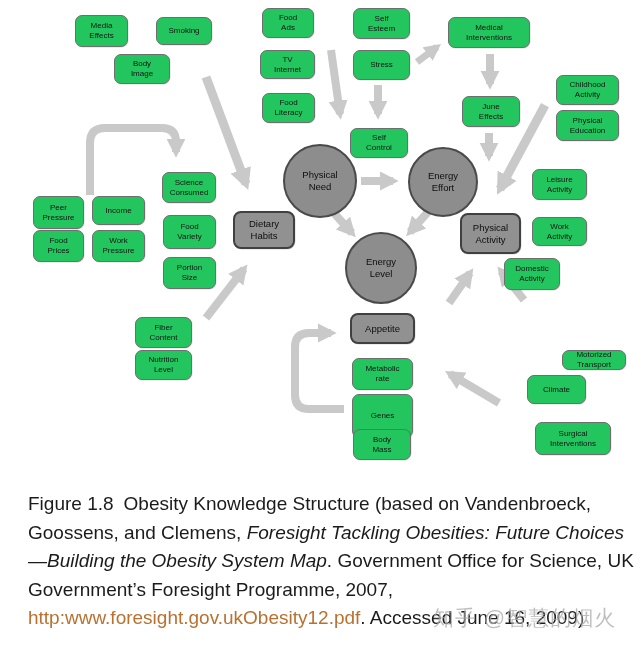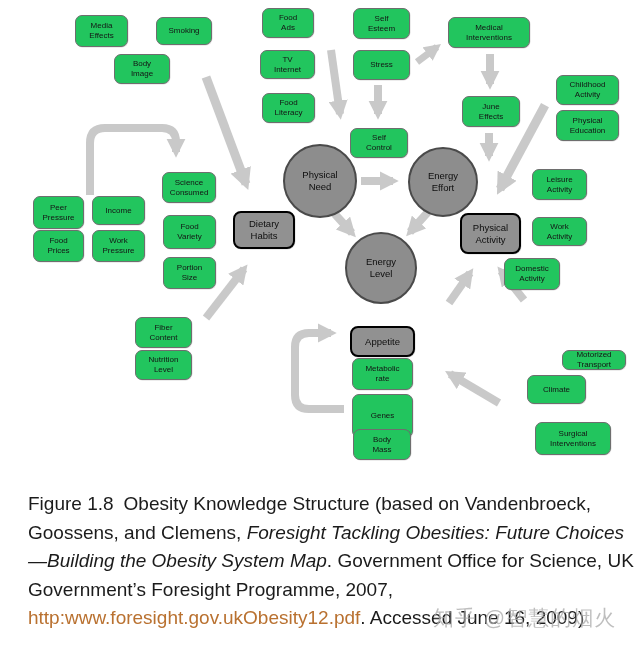--- a/index.html
+++ b/index.html
@@ -10,21 +10,21 @@
   .diagram{position:absolute;left:0;top:0;width:641px;height:478px;}
   .arrows{position:absolute;left:0;top:0;}
   .node{
     position:absolute;box-sizing:border-box;
     background:#22c55e;border:1.5px solid #6e6e6e;border-radius:7px;
     display:flex;align-items:center;justify-content:center;text-align:center;
     font-size:8px;line-height:1.25;color:#141414;white-space:pre-line;
     box-shadow:0.5px 0.5px 0 rgba(0,0,0,0.15);
   }
   .node.dark{
-    background:#919191;border:2px solid #000000;border-radius:8px;
+    background:#919191;border:2px solid #404040;border-radius:8px;
     font-size:9.5px;color:#0e0e0e;
   }
   .circle{
     position:absolute;box-sizing:border-box;border-radius:50%;
     background:#8d8d8d;border:2px solid #4a4a4a;
     display:flex;align-items:center;justify-content:center;text-align:center;
     font-size:9.5px;line-height:1.3;color:#0e0e0e;white-space:pre-line;
   }
   .caption{
     position:absolute;left:28px;top:490px;width:606px;
@@ -124,21 +124,21 @@
 Activity</div>
   <div class="node" style="left:532px;top:217px;width:55px;height:29px">Work
 Activity</div>
   <div class="node" style="left:504px;top:258px;width:56px;height:32px">Domestic
 Activity</div>
 
   <div class="node" style="left:135px;top:317px;width:57px;height:31px">Fiber
 Content</div>
   <div class="node" style="left:135px;top:350px;width:57px;height:30px">Nutrition
 Level</div>
-  <div class="node dark" style="left:350px;top:326px;width:65px;height:31px">Appetite</div>
+  <div class="node dark" style="left:350px;top:313px;width:65px;height:31px">Appetite</div>
   <div class="node" style="left:352px;top:358px;width:61px;height:32px">Metabolic
 rate</div>
   <div class="node" style="left:352px;top:394px;width:61px;height:44px">Genes</div>
   <div class="node" style="left:353px;top:429px;width:58px;height:31px">Body
 Mass</div>
   <div class="node" style="left:562px;top:350px;width:64px;height:20px">Motorized
 Transport</div>
   <div class="node" style="left:527px;top:375px;width:59px;height:29px">Climate</div>
   <div class="node" style="left:535px;top:422px;width:76px;height:33px">Surgical
 Interventions</div>

